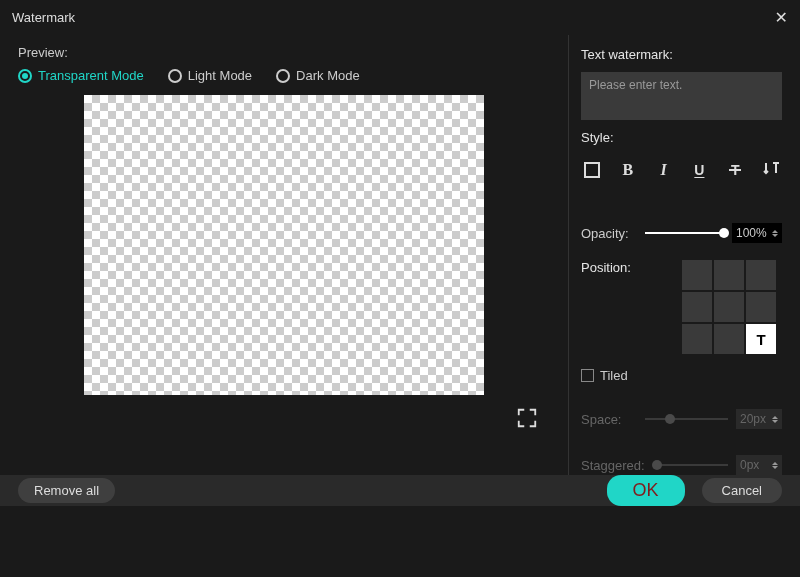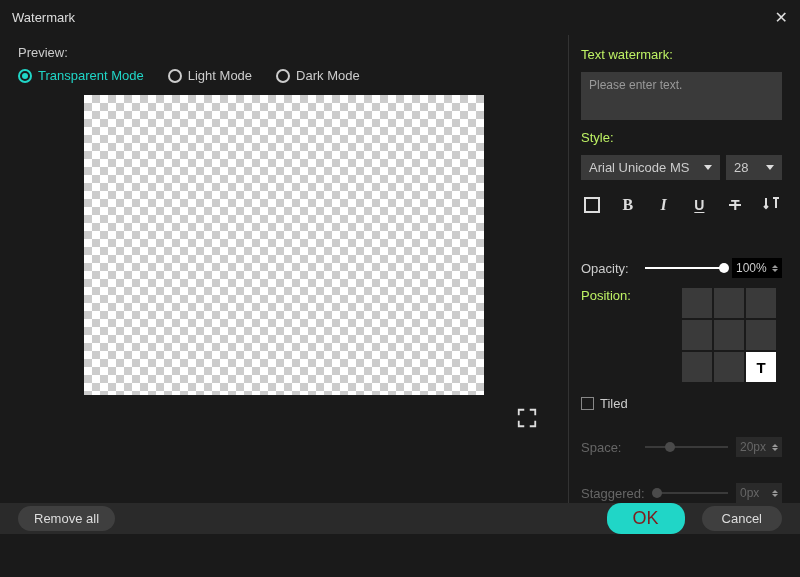--- a/index.html
+++ b/index.html
@@ -29,21 +29,21 @@
     background-size: 16px 16px;
     background-position: 0 0, 0 8px, 8px -8px, -8px 0;
     background-color: #fff;
   }
   .expand { align-self: flex-end; margin-top: 12px; margin-right: 12px; cursor: pointer; }
   .expand svg { width: 22px; height: 22px; stroke: #ddd; }
 
   .tabrow { display: flex; width: 100%; }
   .tab { flex: 1; text-align: center; padding: 6px 0; font-size: 13px; background: #3a3a3a; cursor: pointer; }
   .tab.active { background: #fff; color: #000; }
-  .section-label { font-size: 13px; color: #bef264; }
+  .section-label { font-size: 13px; color: #e5e5e5; }
   .textarea { width: 100%; height: 48px; background: #3a3a3a; border: none; color: #aaa; font-size: 12px; padding: 6px 8px; resize: none; }
   .textarea::placeholder { color: #999; }
   .stylerow { display: flex; gap: 6px; }
   .select { flex: 1; background: #3a3a3a; display: flex; align-items: center; justify-content: space-between; padding: 5px 8px; font-size: 13px; cursor: pointer; }
   .select.small { flex: 0 0 56px; }
   .chev { width: 0; height: 0; border-left: 4px solid transparent; border-right: 4px solid transparent; border-top: 5px solid #ddd; }
   .iconrow { display: flex; justify-content: space-between; margin-top: 4px; }
   .iconbtn { width: 22px; height: 22px; display: flex; align-items: center; justify-content: center; cursor: pointer; }
   .colorbox { width: 16px; height: 16px; border: 2px solid #ddd; }
   .bold { font-weight: 900; font-size: 16px; color: #ddd; font-family: Georgia, serif; }
@@ -58,21 +58,21 @@
   .track { flex:1; height: 2px; background: #555; position: relative; }
   .fill { position:absolute; height:2px; background:#fff; top:0; left:0; }
   .thumb { position:absolute; width:10px; height:10px; border-radius:50%; background:#fff; top:-4px; transform:translateX(-50%); }
   .valbox { flex: 0 0 50px; background:#000; padding:3px 4px; font-size:12px; display:flex; align-items:center; justify-content:space-between; }
   .valbox.small { flex: 0 0 46px; }
   .spinners { display:flex; flex-direction:column; gap:1px; }
   .spn { width:0; height:0; border-left:3px solid transparent; border-right:3px solid transparent; }
   .spn.up { border-bottom:3px solid #999; }
   .spn.dn { border-top:3px solid #999; }
 
-  .posrow { display: flex; gap: 12px; }
+  .posrow { display: flex; gap: 12px; margin-top: 7px; }
   .posgrid { display: grid; grid-template-columns: repeat(3, 30px); grid-template-rows: repeat(3, 30px); gap: 2px; margin-left: auto; margin-right: 6px;}
   .poscell { background: #3a3a3a; cursor: pointer; display:flex; align-items:center; justify-content:center; }
   .poscell.sel { background: #fff; color: #000; font-weight: bold; font-size: 15px; }
 
   .checkrow { display:flex; align-items:center; gap:6px; font-size:13px; margin-top:4px; }
   .checkbox { width:13px; height:13px; border:1px solid #888; background:#1a1a1a; cursor:pointer; }
   .disabled { color: #666; }
   .disabled .track { background:#3a3a3a; }
   .disabled .thumb { background:#4a4a4a; }
   .disabled .valbox { background:#2a2a2a; color:#666; }
@@ -118,30 +118,20 @@
         </svg>
       </div>
     </div>
 
     <div class="right">
 
       <div class="section-label">Text watermark:</div>
       <textarea class="textarea" placeholder="Please enter text." style=""></textarea>
 
       <div class="section-label">Style:</div>
-      <div class="stylerow">
-        <div class="select">
-          <span>Arial Unicode MS</span>
-          <span class="chev"></span>
-        </div>
-        <div class="select small">
-          <span>28</span>
-          <span class="chev"></span>
-        </div>
-      </div>
 
       <div class="iconrow">
         <div class="iconbtn">
             <span class="colorbox"></span>
           </div>
         <div class="iconbtn">
             <span class="bold">B</span>
           </div>
         <div class="iconbtn">
             <span class="italic">I</span>

